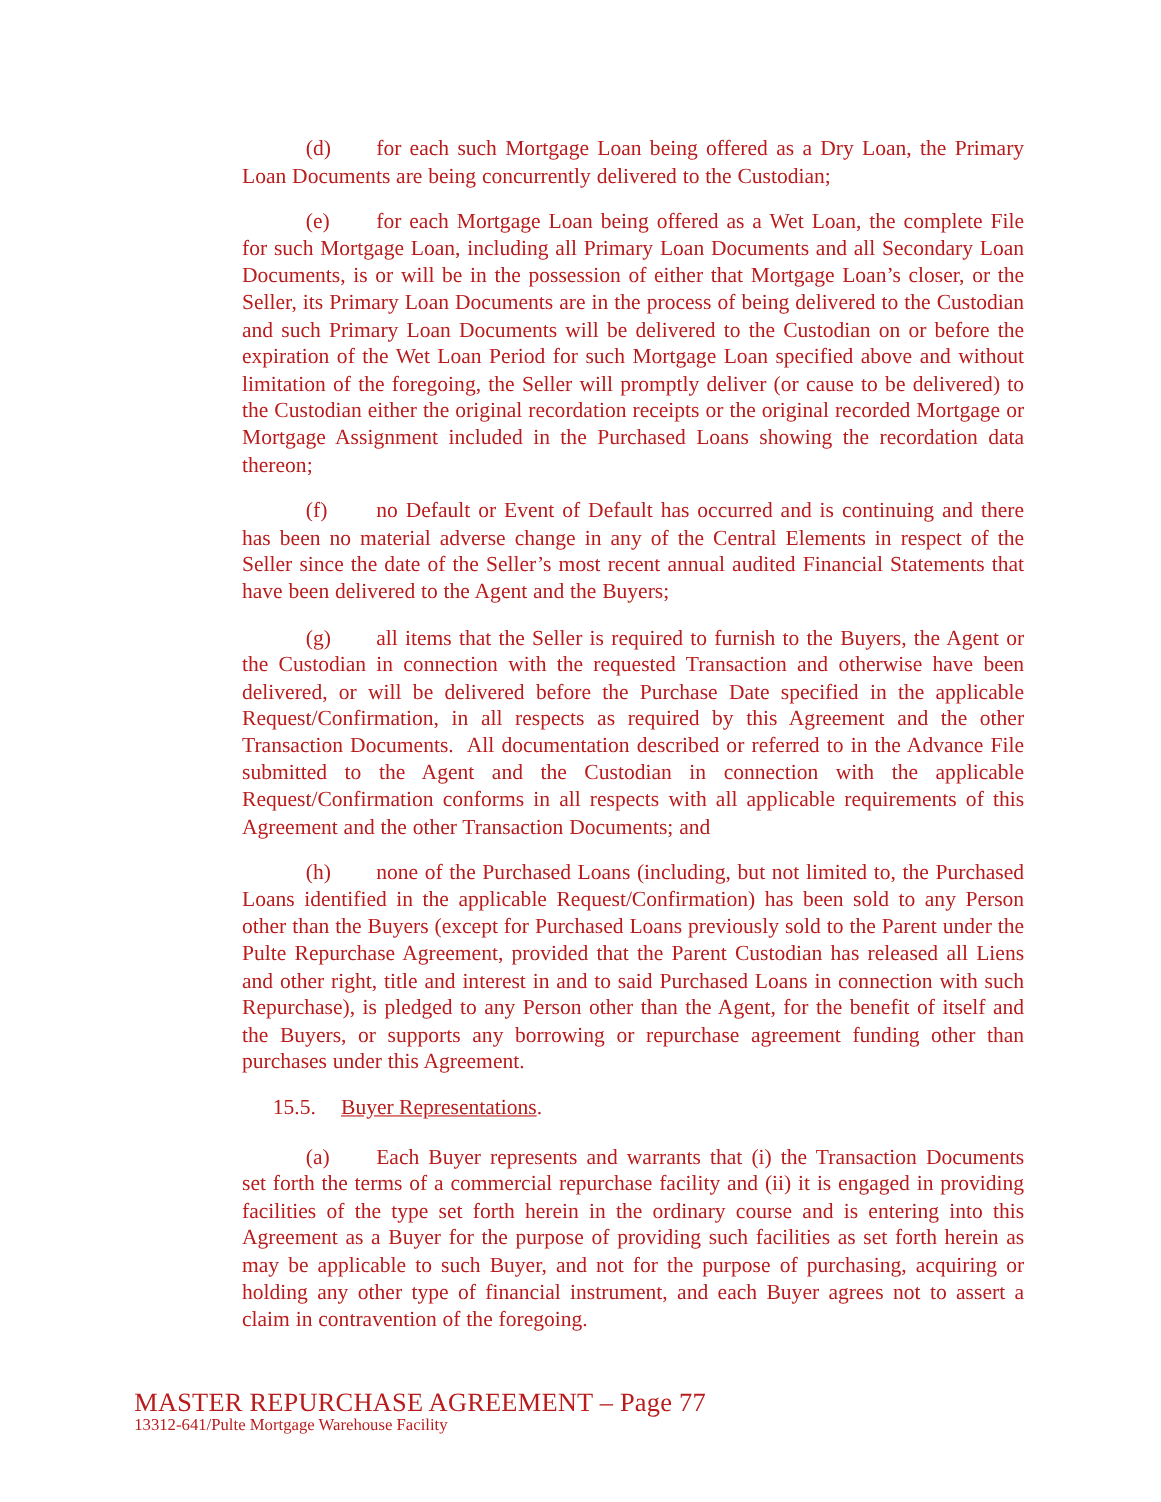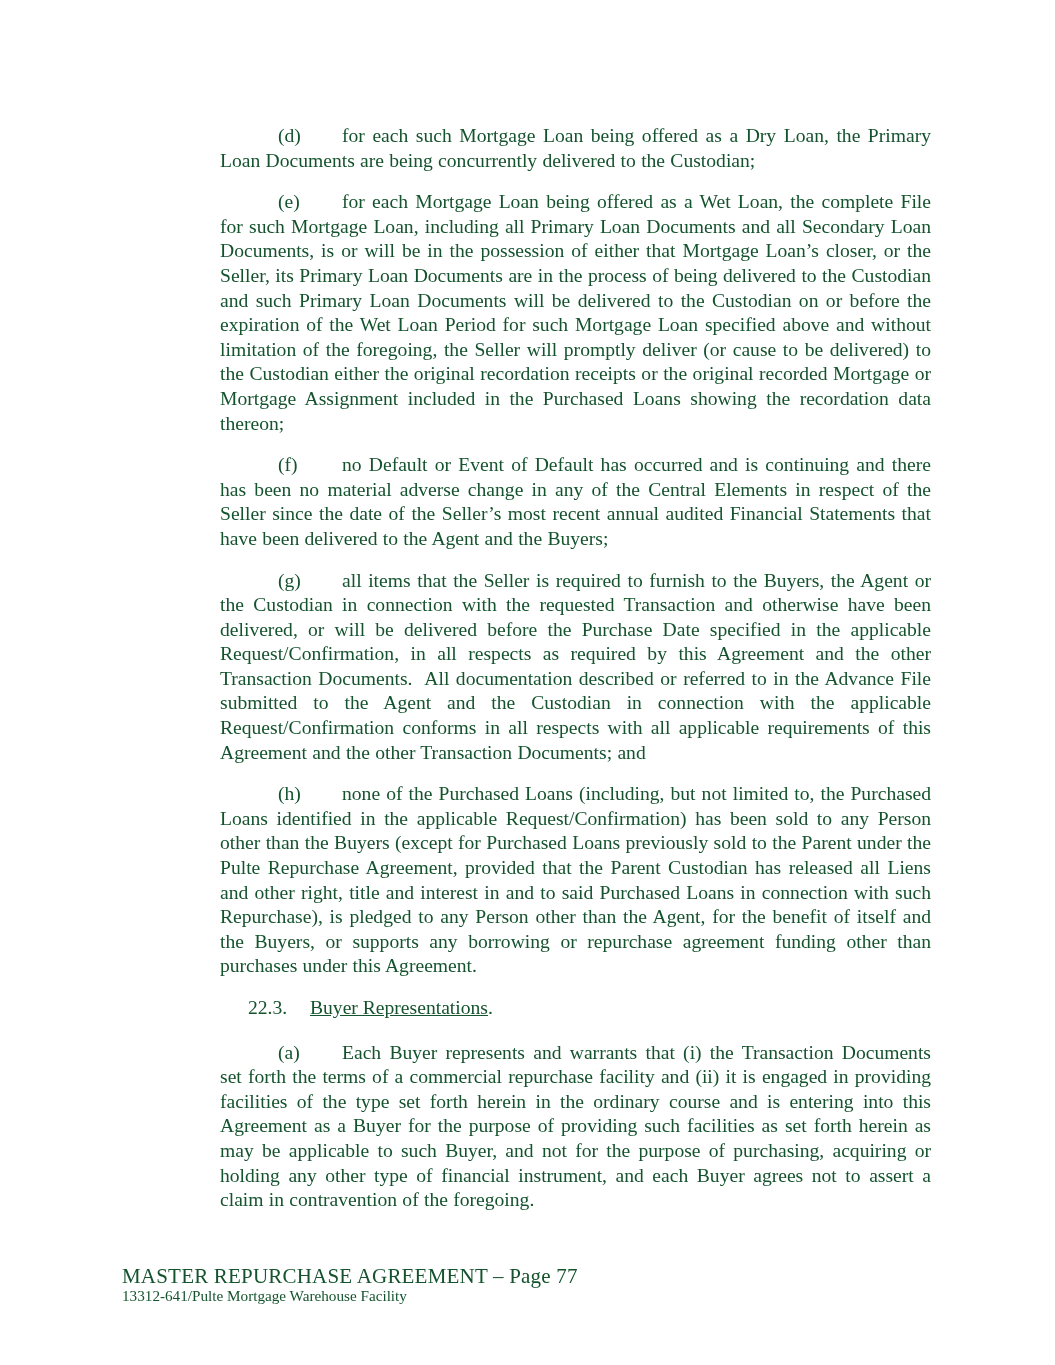--- a/index.html
+++ b/index.html
@@ -5,21 +5,21 @@
   html, body {
     margin: 0;
     padding: 0;
     background: #ffffff;
   }
   .page {
     position: relative;
     width: 1052px;
     height: 1365px;
     background: #ffffff;
-    color: #14532d;
+    color: #b91c1c;
     font-family: "Liberation Serif", "DejaVu Serif", serif;
     overflow: hidden;
   }
   .content {
     position: absolute;
     left: 220px;
     top: 124px;
     width: 711px;
   }
   p.para {
@@ -50,21 +50,21 @@
   .underline {
     text-decoration: underline;
     text-align: center;
   }
   .footer {
     position: absolute;
     left: 122px;
     top: 1266px;
   }
   .footer-line1 {
-    font-size: 21px;
+    font-size: 24px;
     line-height: 21px;
     letter-spacing: 0.2px;
   }
   .footer-line2 {
     font-size: 15.2px;
     line-height: 18px;
   }
 </style>
 </head>
 <body>
@@ -75,21 +75,21 @@
     <p class="para"><span class="tab-label">(d)</span><span>for each such Mortgage Loan being offered as a Dry Loan, the Primary Loan Documents are being concurrently delivered to the Custodian;</span></p>
 
     <p class="para"><span class="tab-label">(e)</span><span>for each Mortgage Loan being offered as a Wet Loan, the complete File for such Mortgage Loan, including all Primary Loan Documents and all Secondary Loan Documents, is or will be in the possession of either that Mortgage Loan’s closer, or the Seller, its Primary Loan Documents are in the process of being delivered to the Custodian and such Primary Loan Documents will be delivered to the Custodian on or before the expiration of the Wet Loan Period for such Mortgage Loan specified above and without limitation of the foregoing, the Seller will promptly deliver (or cause to be delivered) to the Custodian either the original recordation receipts or the original recorded Mortgage or Mortgage Assignment included in the Purchased Loans showing the recordation data thereon;</span></p>
 
     <p class="para"><span class="tab-label">(f)</span><span>no Default or Event of Default has occurred and is continuing and there has been no material adverse change in any of the Central Elements in respect of the Seller since the date of the Seller’s most recent annual audited Financial Statements that have been delivered to the Agent and the Buyers;</span></p>
 
     <p class="para"><span class="tab-label">(g)</span><span>all items that the Seller is required to furnish to the Buyers, the Agent or the Custodian in connection with the requested Transaction and otherwise have been delivered, or will be delivered before the Purchase Date specified in the applicable Request/Confirmation, in all respects as required by this Agreement and the other Transaction Documents.&nbsp; All documentation described or referred to in the Advance File submitted to the Agent and the Custodian in connection with the applicable Request/Confirmation conforms in all respects with all applicable requirements of this Agreement and the other Transaction Documents; and</span></p>
 
     <p class="para"><span class="tab-label">(h)</span><span>none of the Purchased Loans (including, but not limited to, the Purchased Loans identified in the applicable Request/Confirmation) has been sold to any Person other than the Buyers (except for Purchased Loans previously sold to the Parent under the Pulte Repurchase Agreement, provided that the Parent Custodian has released all Liens and other right, title and interest in and to said Purchased Loans in connection with such Repurchase), is pledged to any Person other than the Agent, for the benefit of itself and the Buyers, or supports any borrowing or repurchase agreement funding other than purchases under this Agreement.</span></p>
 
-    <p class="heading"><span class="tab-label-h">22.3.</span><span class="underline">Buyer Representations</span><span>.</span></p>
+    <p class="heading"><span class="tab-label-h">15.5.</span><span class="underline">Buyer Representations</span><span>.</span></p>
 
     <p class="para"><span class="tab-label">(a)</span><span>Each Buyer represents and warrants that (i)&nbsp;the Transaction Documents set forth the terms of a commercial repurchase facility and (ii)&nbsp;it is engaged in providing facilities of the type set forth herein in the ordinary course and is entering into this Agreement as a Buyer for the purpose of providing such facilities as set forth herein as may be applicable to such Buyer, and not for the purpose of purchasing, acquiring or holding any other type of financial instrument, and each Buyer agrees not to assert a claim in contravention of the foregoing.</span></p>
 
   </div>
 
   <div class="footer">
     <div class="footer-line1">MASTER REPURCHASE AGREEMENT – Page 77</div>
     <div class="footer-line2">13312-641/Pulte Mortgage Warehouse Facility</div>
   </div>
 </div>

